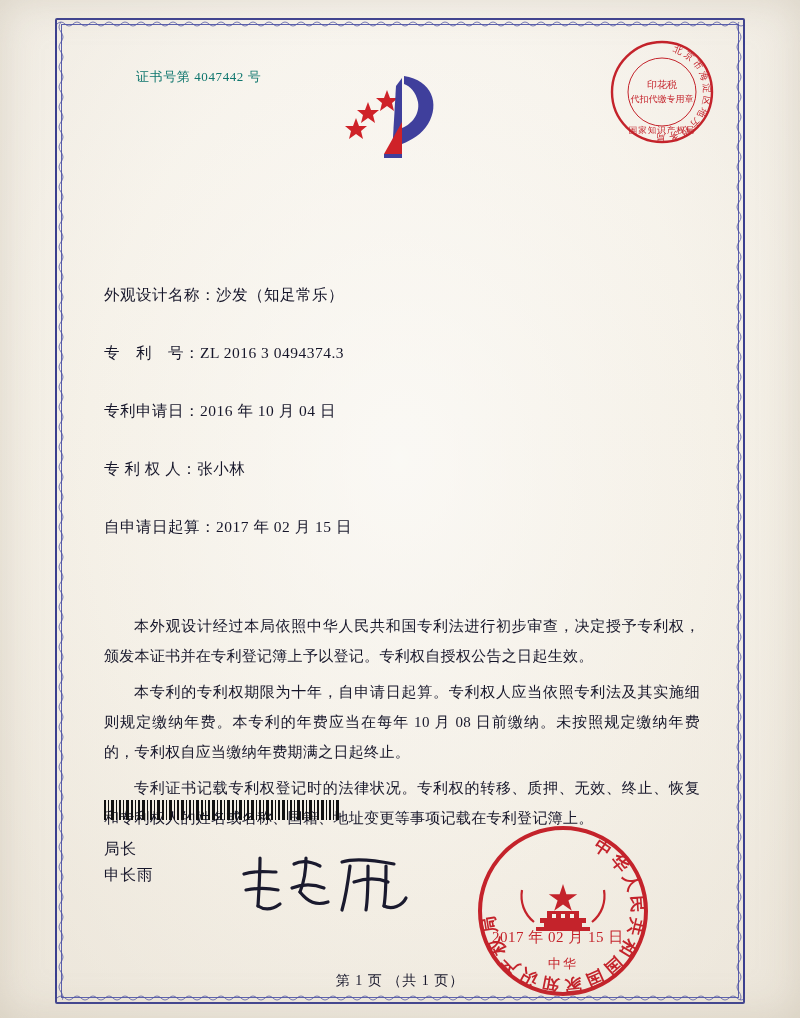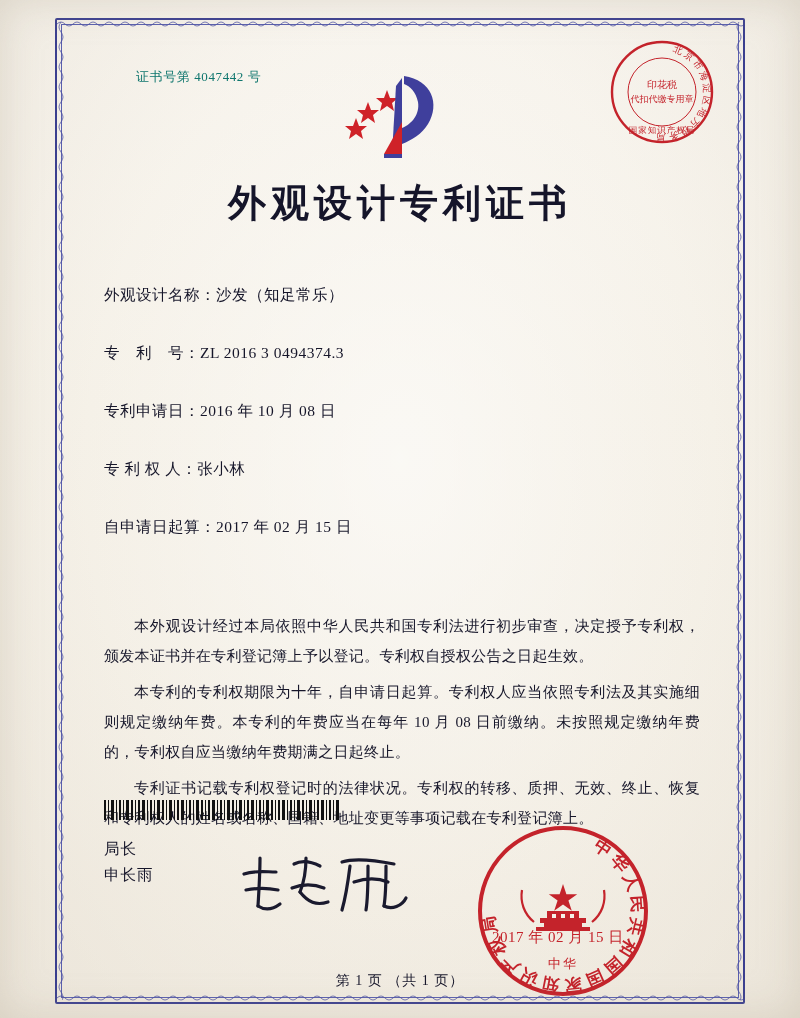--- a/index.html
+++ b/index.html
@@ -253,31 +253,30 @@
       <path id="ringpath" d="M54,54 m0,-42 a42,42 0 1,1 -0.1,0" fill="none"></path>
     </defs>
     <text font-family="'DejaVu Serif', serif" font-size="9.5" fill="#c4232b" letter-spacing="2.2">
       <textPath href="#ringpath" startOffset="4%">北京市海淀区地方税务局</textPath>
     </text>
     <text x="54" y="50" text-anchor="middle" font-family="'DejaVu Serif', serif" font-size="10" fill="#c4232b">印花税</text>
     <text x="54" y="64" text-anchor="middle" font-family="'DejaVu Serif', serif" font-size="9" fill="#c4232b">代扣代缴专用章</text>
     <text x="54" y="95" text-anchor="middle" font-family="'DejaVu Serif', serif" font-size="8.5" fill="#c4232b" letter-spacing="1">国家知识产权局</text>
   </svg>
 
-  <div class="title">外观设计专利证书</div>
 
   <div class="fields">
     <div class="field-row">
       <span class="field-label">外观设计名称：</span><span class="field-value">沙发（知足常乐）</span>
     </div>
     <div class="field-row">
       <span class="field-label">专　利　号：</span><span class="field-value">ZL 2016 3 0494374.3</span>
     </div>
     <div class="field-row">
-      <span class="field-label">专利申请日：</span><span class="field-value">2016 年 10 月 08 日</span>
+      <span class="field-label">专利申请日：</span><span class="field-value">2016 年 10 月 04 日</span>
     </div>
     <div class="field-row">
       <span class="field-label">专 利 权 人：</span><span class="field-value">张小林</span>
     </div>
     <div class="field-row">
       <span class="field-label">自申请日起算：</span><span class="field-value">2017 年 02 月 15 日</span>
     </div>
   </div>
 
   <div class="body-text">

